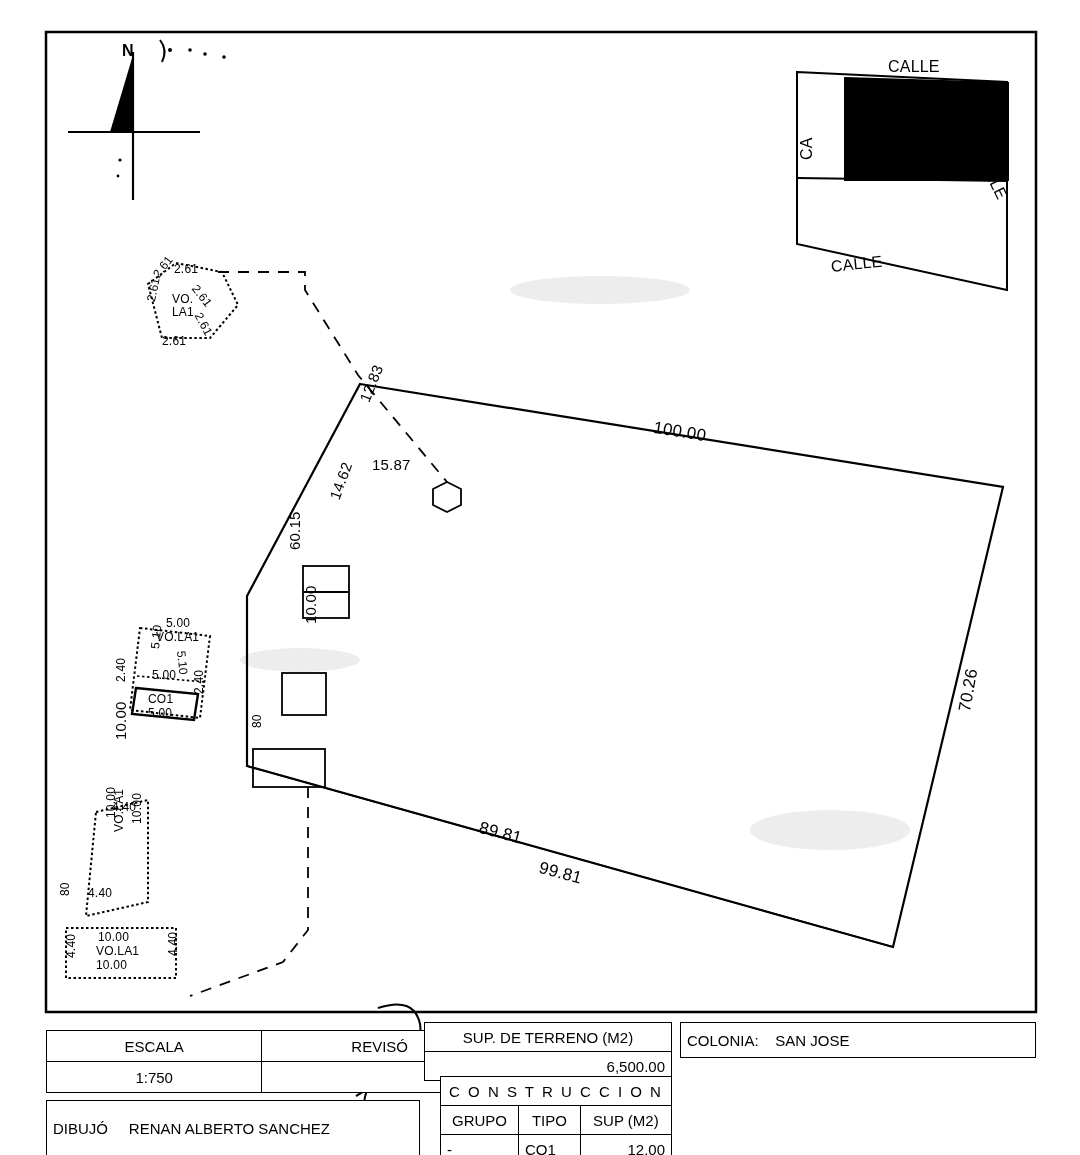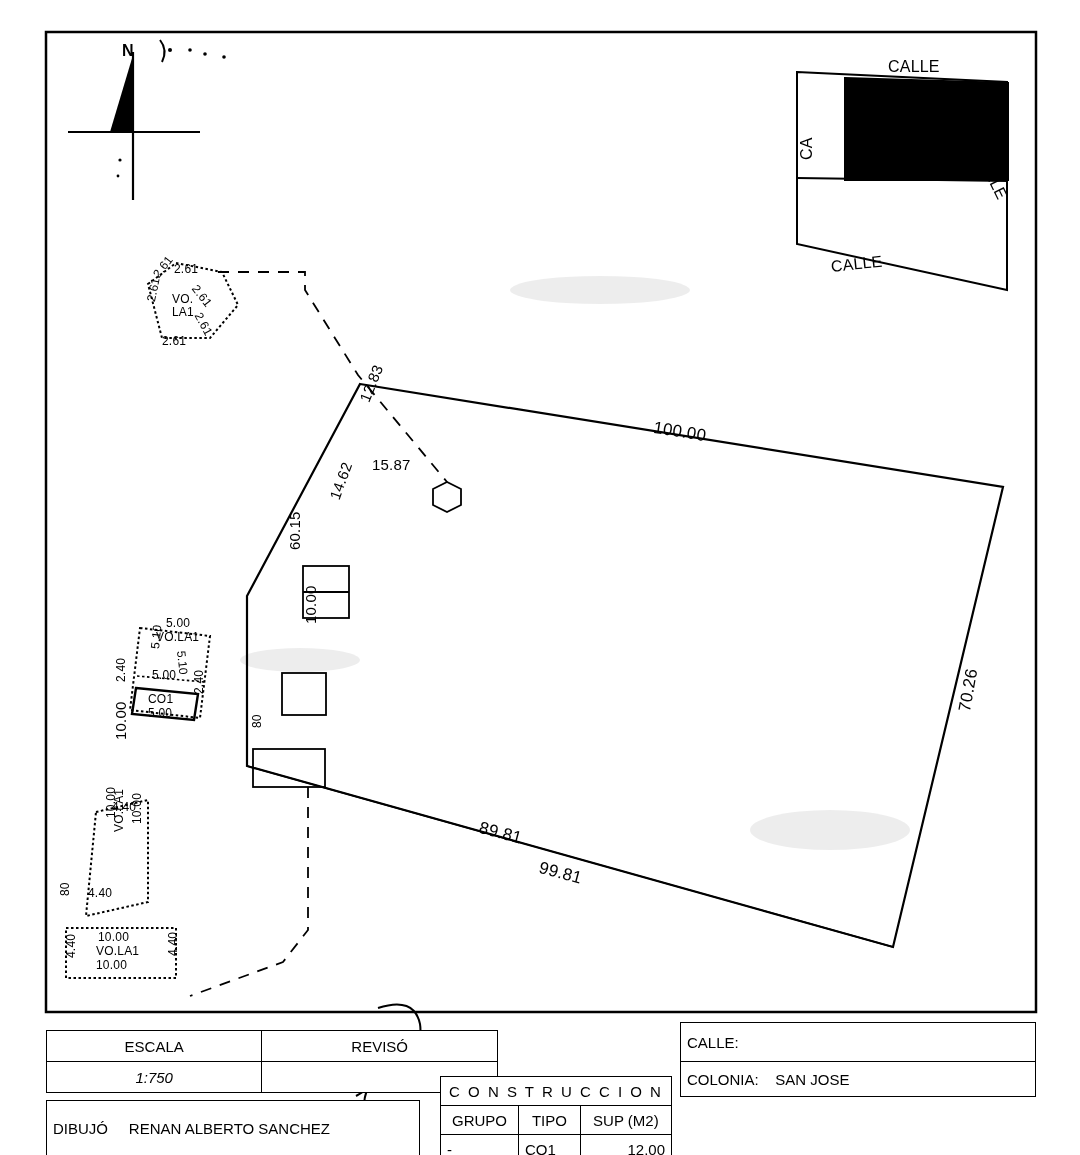--- a/index.html
+++ b/index.html
@@ -176,38 +176,48 @@
   <div class="lbl sm" style="left:64px; top:958px; transform:rotate(-90deg); transform-origin:left top;">4.40</div>
   <div class="lbl sm" style="left:166px; top:956px; transform:rotate(-90deg); transform-origin:left top;">4.40</div>
 
   <table class="tb" style="left:46px; top:1030px; width:452px;padding-left:8px;">
     <tbody>
         <tr>
       <td style="width:178px; height:26px;">ESCALA</td>
       <td style="width:196px;">REVISÓ</td>
     </tr>
     <tr>
-      <td style="height:26px;font-style:italic;">1:750</td>
+      <td style="height:26px;">1:750</td>
       <td></td>
     </tr>
   </tbody>
     </table>
 
   <table class="tb" style="left:46px; top:1100px; width:374px;">
     <tbody>
         <tr>
       <td class="l" style="height:50px;">
         <span>DIBUJÓ</span>
         &nbsp;&nbsp;&nbsp;
         <span>RENAN ALBERTO SANCHEZ</span>
       </td>
     </tr>
   </tbody>
     </table>
 
+  <table class="tb" style="left:424px; top:1022px; width:248px;">
+    <tbody>
+        <tr>
+          <td style="height:24px;">SUP. DE TERRENO (M2)</td>
+        </tr>
+    <tr>
+          <td class="r" style="height:24px;">6,500.00</td>
+        </tr>
+  </tbody>
+    </table>
 
   <table class="tb" style="left:440px; top:1076px; width:232px;">
     <tbody>
         <tr>
           <td colspan="3" class="spaced" style="height:24px;margin-left:31px;">C O N S T R U C C I O N</td>
         </tr>
     <tr>
       <td style="width:76px; height:24px;">GRUPO</td>
       <td style="width:64px;">TIPO</td>
       <td style="width:92px;">SUP (M2)</td>
@@ -216,26 +226,20 @@
       <td class="l" style="height:24px;">-</td>
       <td class="l">CO1</td>
       <td class="r">12.00</td>
     </tr>
 
   </tbody>
     </table>
 
   <table class="tb" style="left:680px; top:1022px; width:356px;">
     <tbody>
-    <tr>
-      <td class="l" colspan="3" style="height:34px;">
-        <span>CALLE:</span>
-        <span></span>
-      </td>
-    </tr>
     <tr>
       <td class="l" colspan="3" style="height:30px;">
         <span>COLONIA:</span>
         &nbsp;&nbsp;
         <span>SAN JOSE</span>
       </td>
     </tr>
   </tbody>
     </table>
 

